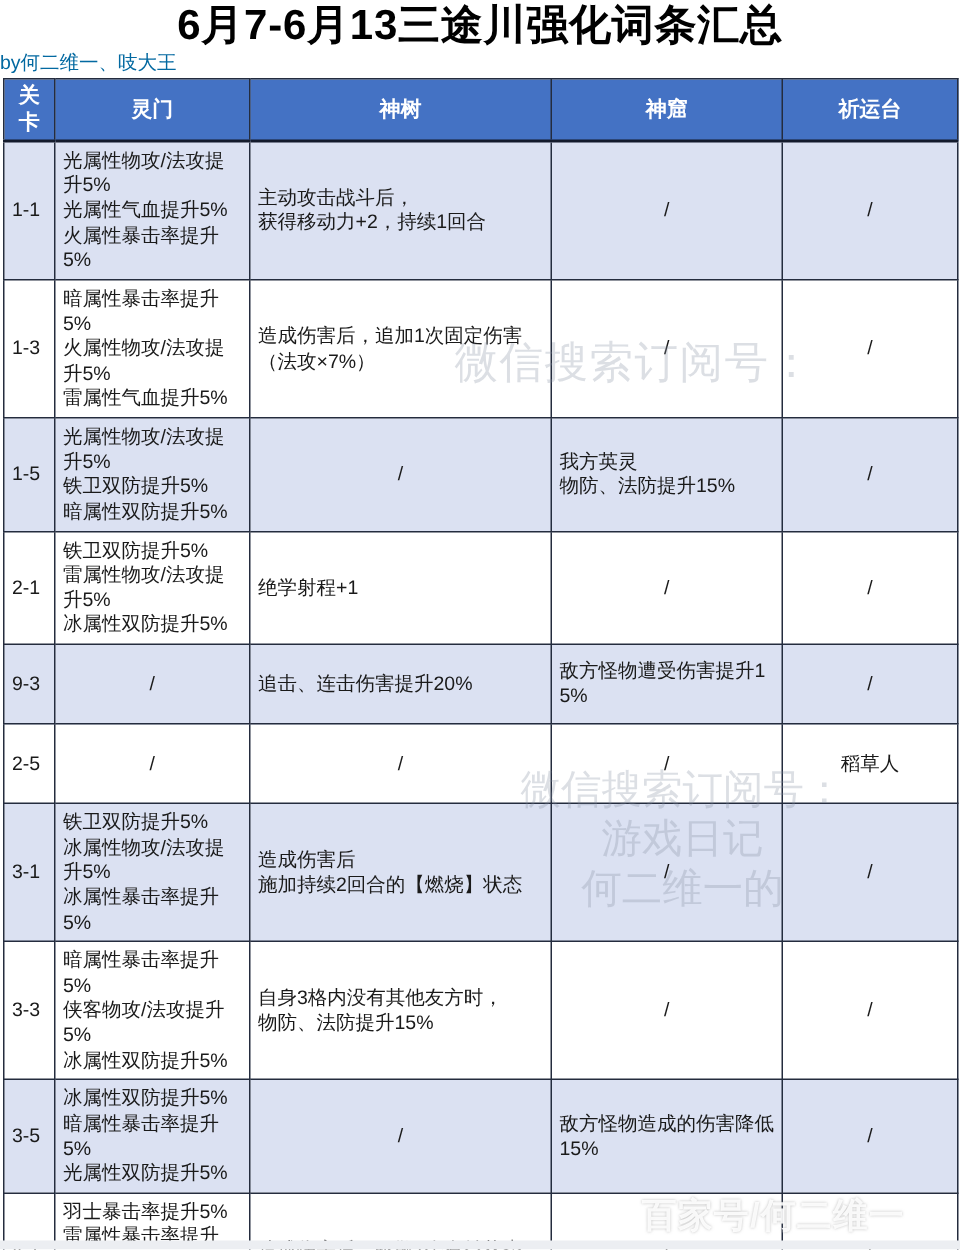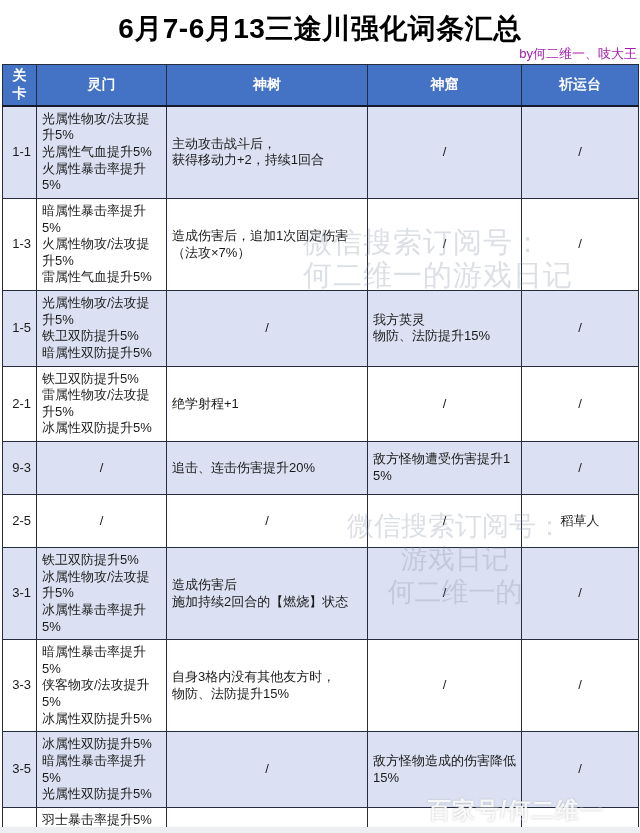--- a/index.html
+++ b/index.html
@@ -4,24 +4,24 @@
 <style>
   html,body{margin:0;padding:0;}
   body{
     width:640px;height:833px;overflow:hidden;position:relative;
     background:#ffffff;
     font-family:"Liberation Sans","DejaVu Sans",sans-serif;
     -webkit-font-smoothing:antialiased;
   }
   .page-title{
     text-align:center;font-size:28px;font-weight:bold;color:#000;
-    padding-top:13px;line-height:32px;letter-spacing:0.5px;
+    padding-top:1px;line-height:32px;letter-spacing:0.5px;
   }
   .byline{
-    text-align:right;font-size:13px;color:#a21caf;
+    font-size:13px;color:#0369a1;
     padding:1px 3px 2px 0;line-height:16px;
   }
   table.sheet{
     border-collapse:collapse;table-layout:fixed;
     width:636px;margin-left:2px;
     background:#fff;
   }
   table.sheet th, table.sheet td{
     border:1px solid #242c3e;
     font-size:13px;line-height:1.28;
@@ -31,21 +31,21 @@
     word-break:break-all;
     color:#1a1a1a;
   }
   table.sheet thead th{
     background:#4472c4;color:#ffffff;font-weight:bold;
     font-size:14px;height:15px;padding:2px 3px;text-align:center;
     border-bottom:2px solid #141b2c;
   }
   table.sheet td{height:44px;}
   tr.shaded td{background:#dbe1f2;margin-left:36px;}
-  td.stage{text-align:right;padding-left:5px;}
+  td.stage{text-align:left;padding-left:5px;}
   td.center, td.slash{text-align:center;}
   
   .wm{position:absolute;pointer-events:none;z-index:6;
       color:rgba(130,140,158,0.28);font-weight:normal;}
   .wm-block1{left:303px;top:226px;font-size:29px;line-height:33px;letter-spacing:1px;white-space:nowrap;}
   .wm-block2{left:330px;top:510px;width:250px;font-size:27px;line-height:33px;text-align:center;}
   .wm-bottom{
     left:428px;top:795px;font-size:23px;letter-spacing:1px;white-space:nowrap;
     color:rgba(255,255,255,0.88);
     text-shadow:0 0 2px rgba(140,140,140,0.55);
@@ -168,21 +168,20 @@
 雷属性气血提升5%</td>
     <td class="shenshu">造成伤害后，驱散1个有益状态</td>
     <td class="shenku slash">/</td>
     <td class="qiyuntai center slash">/</td>
   </tr>
     </tbody>
 </table>
 
 <div class="wm wm-block1">
   <div>微信搜索订阅号：</div>
-  <div>何二维一的游戏日记</div>
 </div>
 
 <div class="wm wm-block2">
   <div>微信搜索订阅号：</div>
   <div>游戏日记</div>
   <div>何二维一的</div>
 </div>
 
 <div class="wm wm-bottom">百家号/何二维一</div>
 

